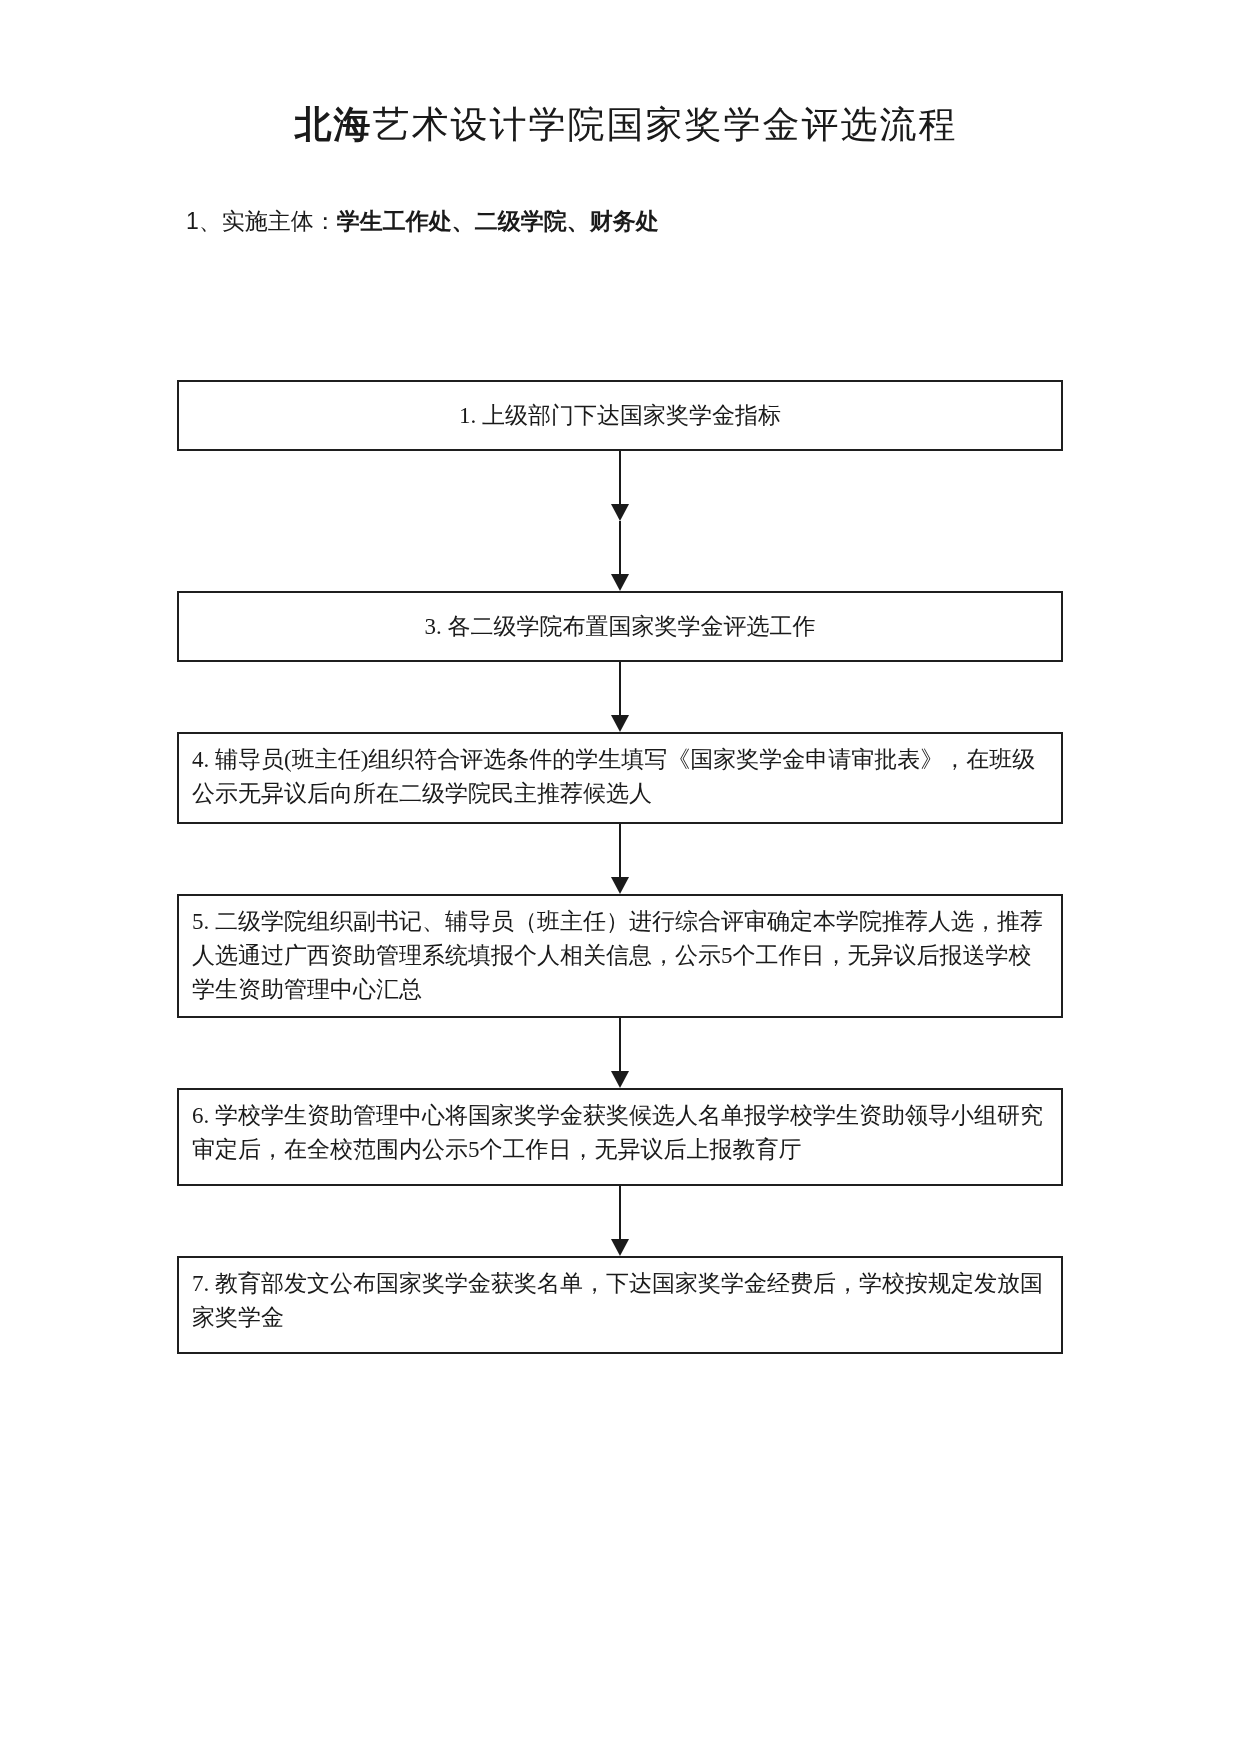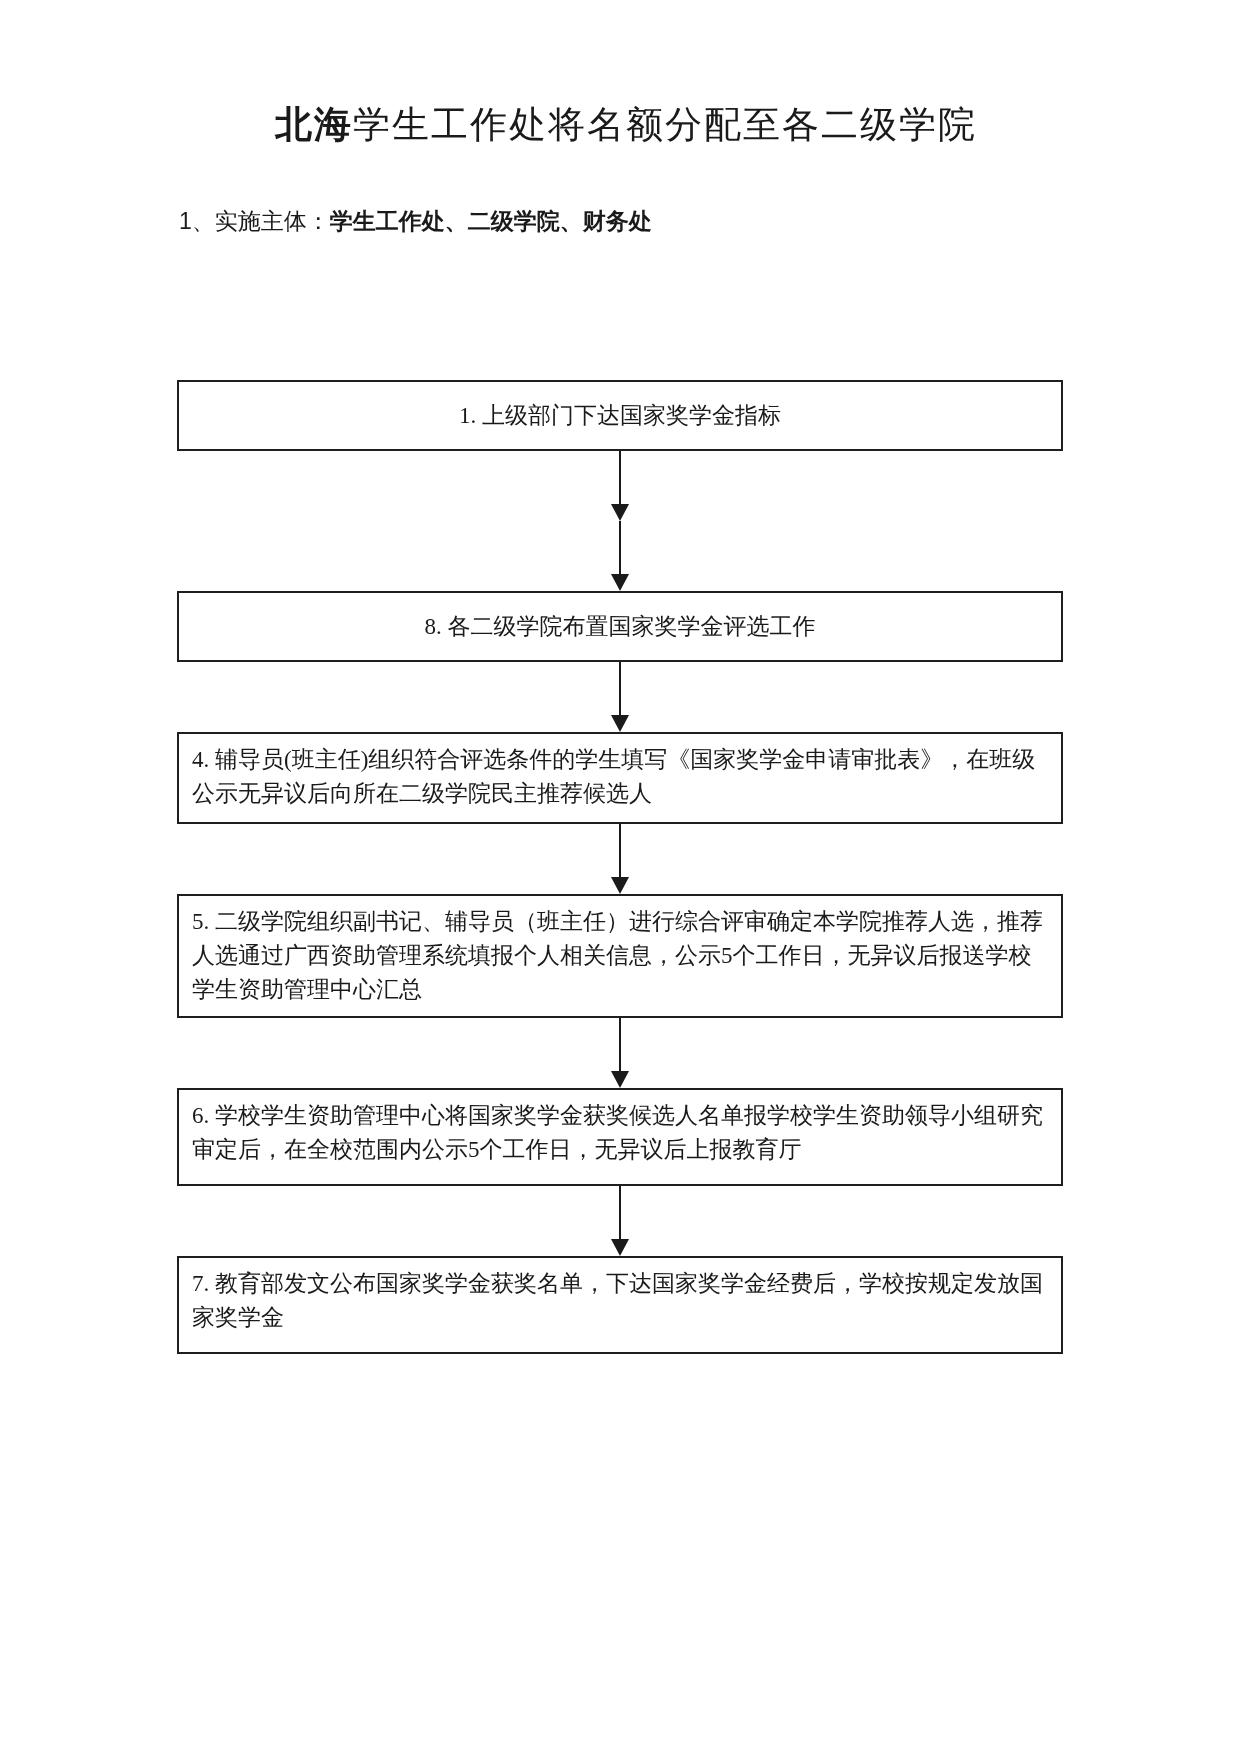--- a/index.html
+++ b/index.html
@@ -23,21 +23,21 @@
     width: 100%;
     text-align: center;
     font-size: 37px;
     letter-spacing: 2px;
     white-space: nowrap;
   }
   .doc-title .strong { font-weight: bold; margin-left: 12px; }
 
   .intro {
     position: absolute;
-    left: 179px;
+    left: 186px;
     top: 206px;
   }
   .intro-line {
     font-size: 23px;
     line-height: 30px;
     margin-bottom: 13px;
     white-space: nowrap;
   }
   .intro-line .value { font-weight: bold; }
 
@@ -92,21 +92,21 @@
     border-top: 17px solid #1a1a1a;
     margin-top: -1px;
   }
 </style>
 </head>
 <body>
 
 <div class="page">
 
   <div class="doc-title">
-    <span class="strong">北海</span><span>学生工作处将名额分配至各二级学院</span>
+    <span class="strong">北海</span><span>艺术设计学院国家奖学金评选流程</span>
   </div>
 
   <div class="intro">
     <div class="intro-line">
       <span class="label">1、实施主体：</span><span class="value">学生工作处、二级学院、财务处</span>
     </div>
   </div>
 
   <div class="flow">
 
@@ -119,21 +119,21 @@
       <div class="arrow-head"></div>
     </div>
 
 
     <div class="arrow">
       <div class="arrow-line"></div>
       <div class="arrow-head"></div>
     </div>
 
     <div class="step-box center">
-      <span>8. 各二级学院布置国家奖学金评选工作</span>
+      <span>3. 各二级学院布置国家奖学金评选工作</span>
     </div>
 
     <div class="arrow">
       <div class="arrow-line"></div>
       <div class="arrow-head"></div>
     </div>
 
     <div class="step-box left h2">
       <span>4. 辅导员(班主任)组织符合评选条件的学生填写《国家奖学金申请审批表》，在班级公示无异议后向所在二级学院民主推荐候选人</span>
     </div>

